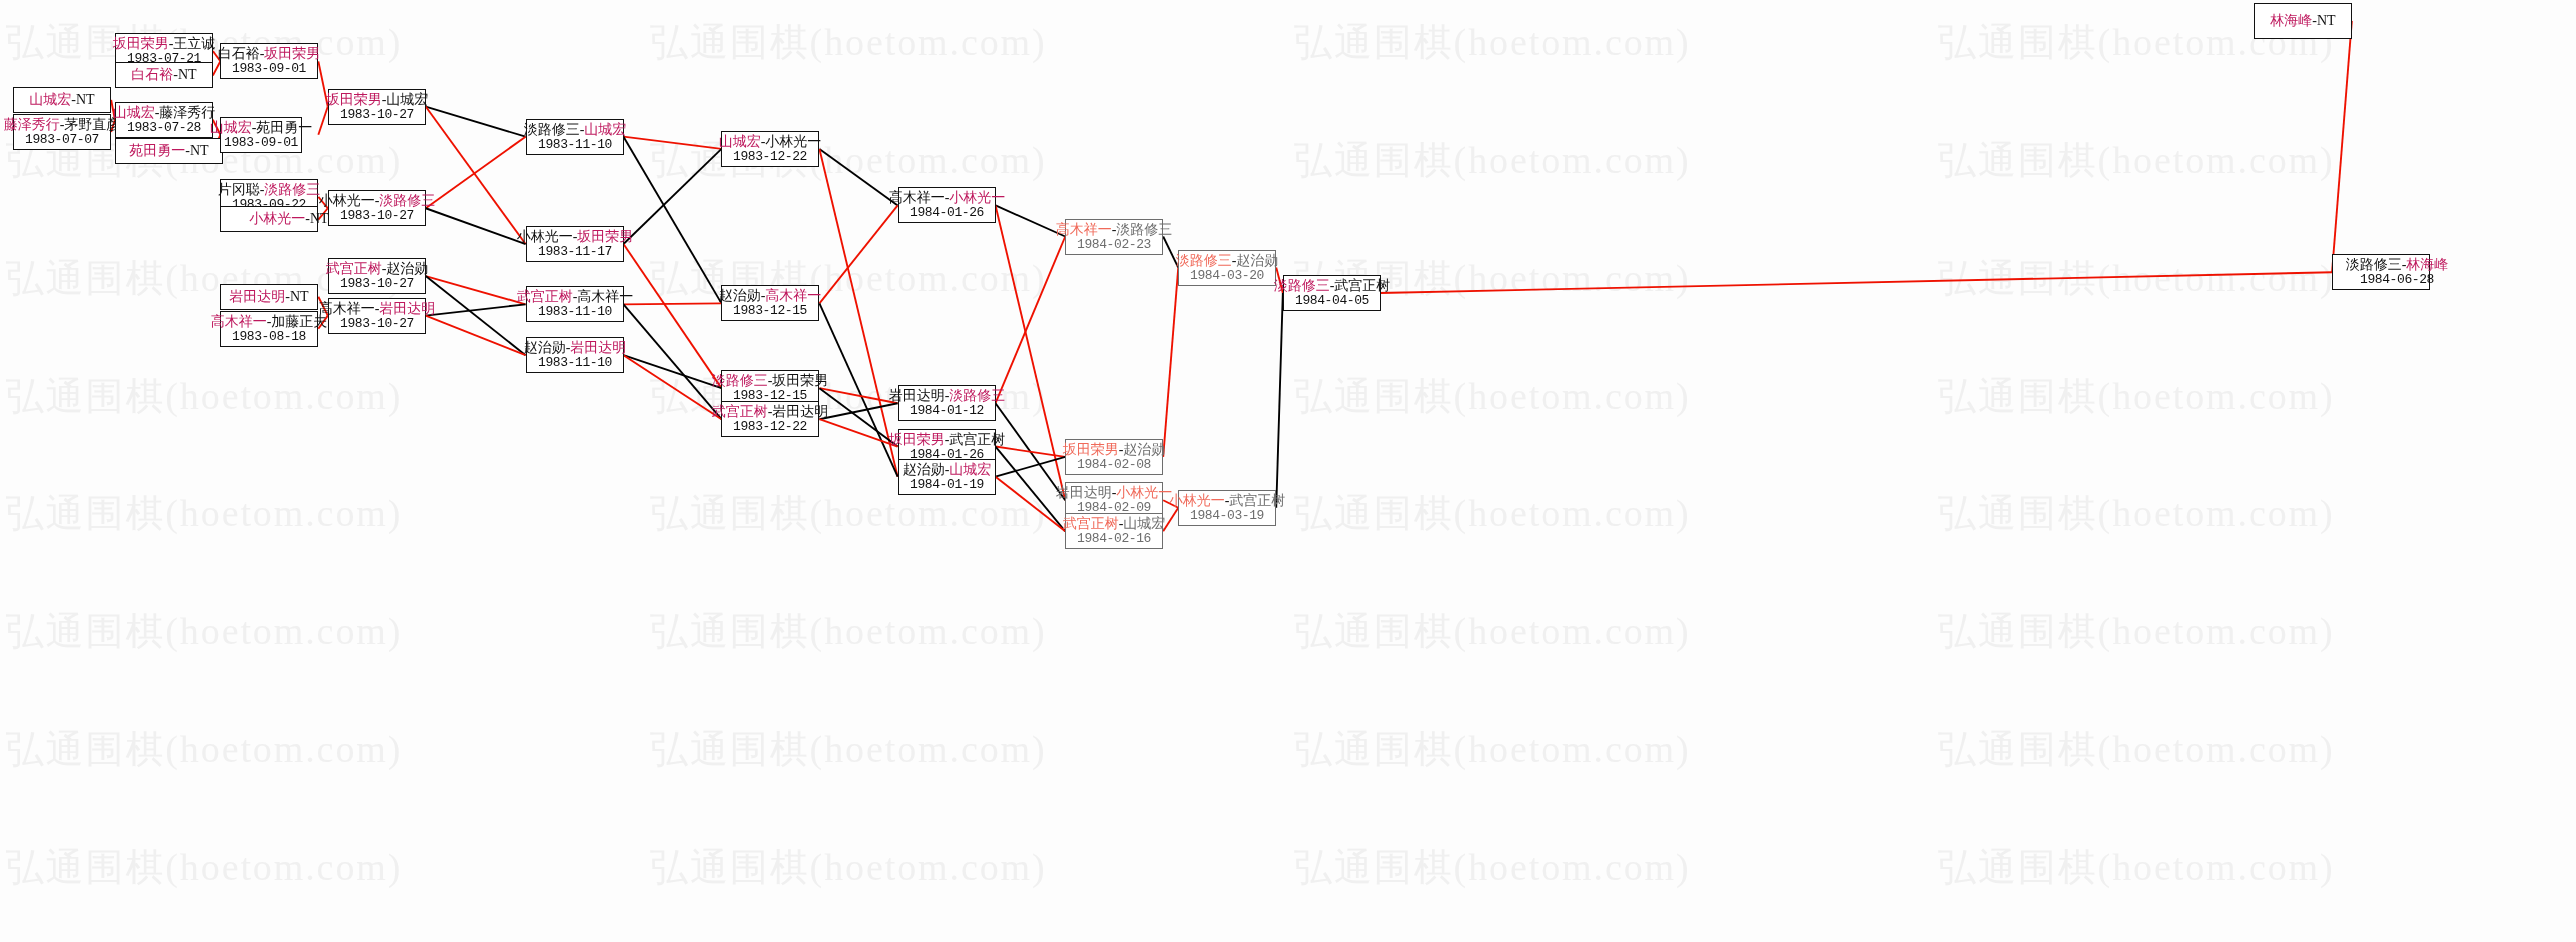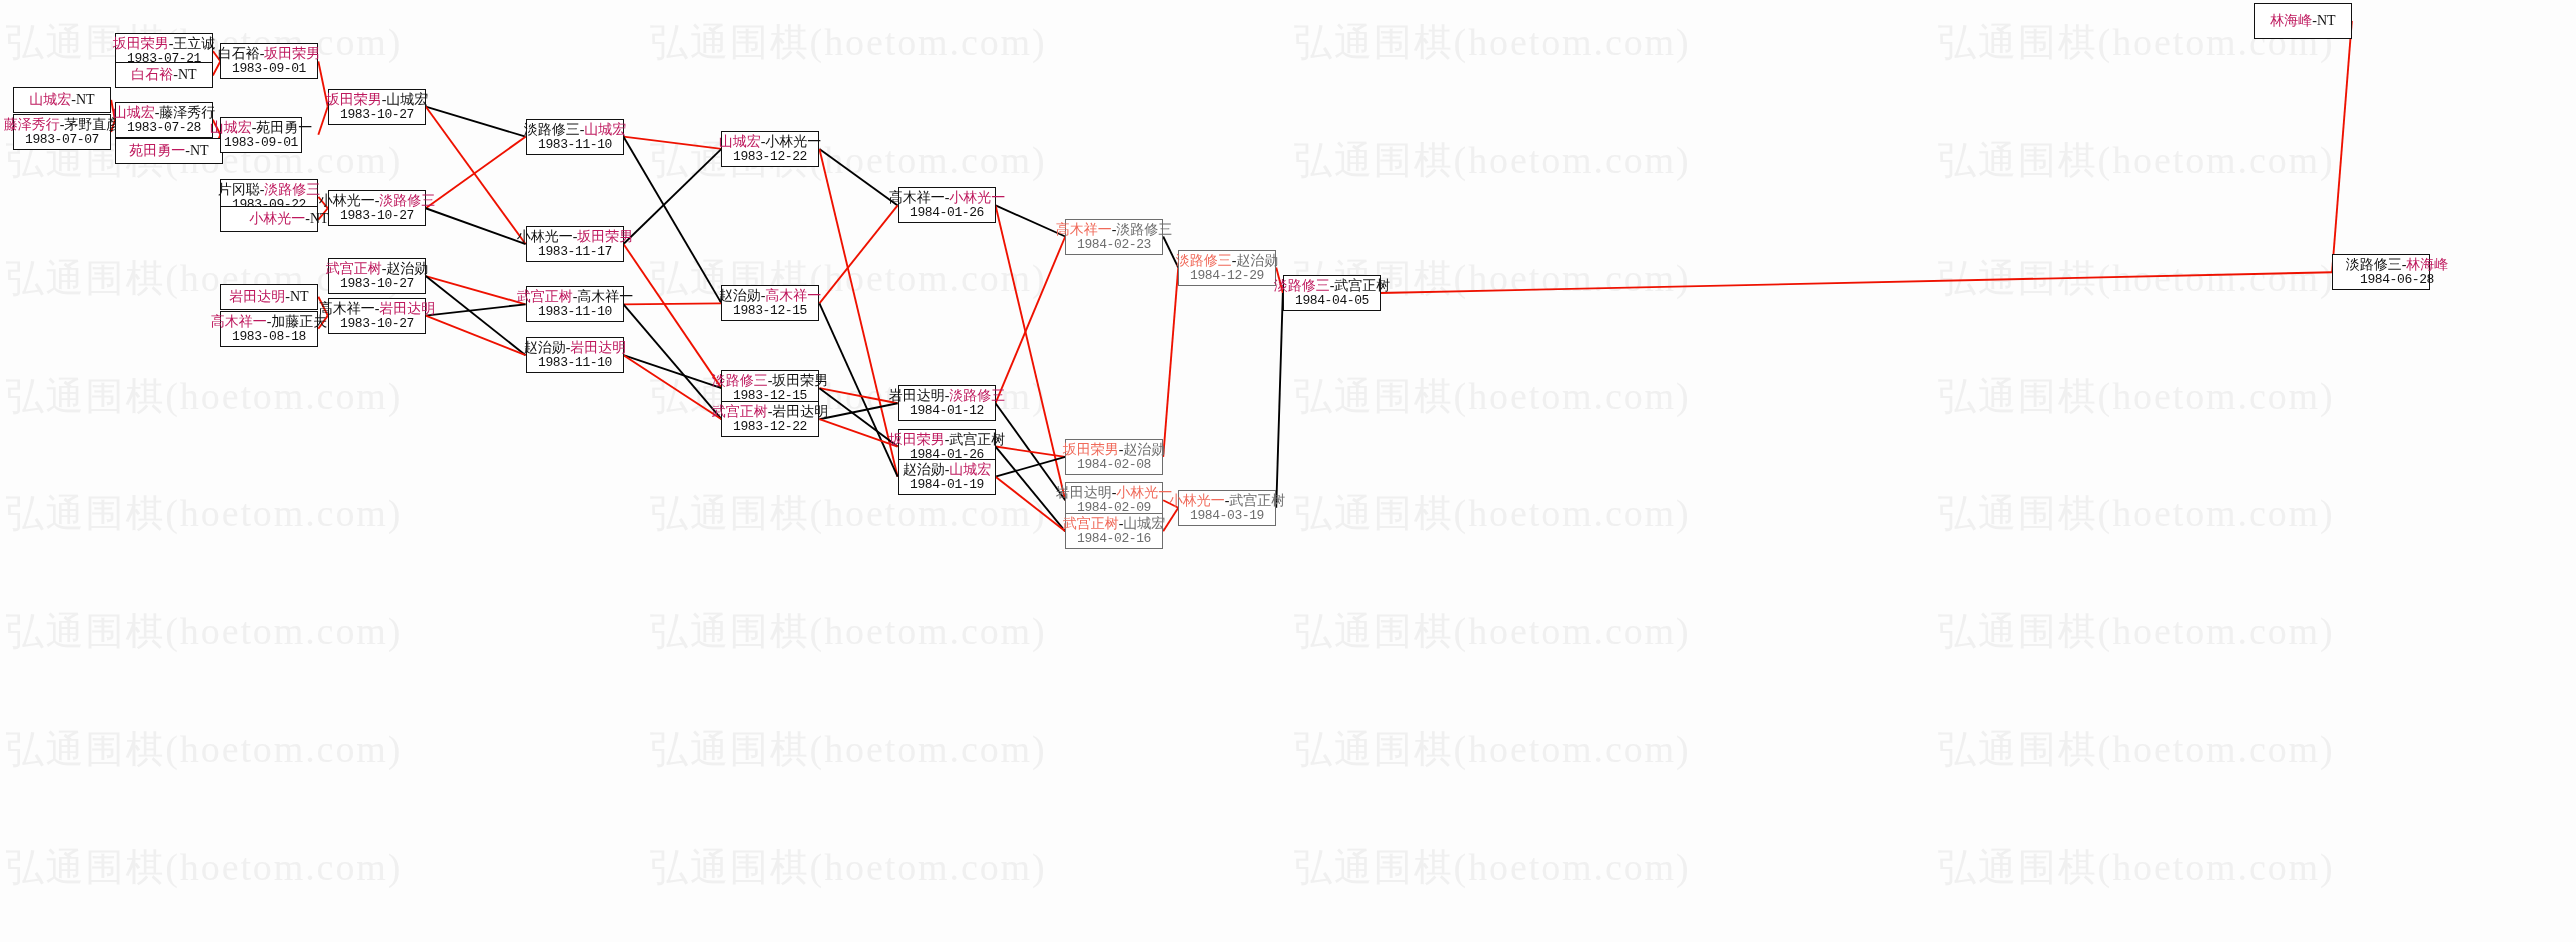--- a/index.html
+++ b/index.html
@@ -286,21 +286,21 @@
       <div class="node pale" style="left: 1065px; top: 482px; width: 98px; height: 36px;">
         <div class="ln1"><span class="l">岩田达明</span><span class="sep">-</span><span class="w">小林光一</span></div>
         <div class="ln2">1984-02-09</div>
       </div>
       <div class="node pale" style="left: 1065px; top: 513px; width: 98px; height: 36px;">
         <div class="ln1"><span class="w">武宫正树</span><span class="sep">-</span><span class="l">山城宏</span></div>
         <div class="ln2">1984-02-16</div>
       </div>
       <div class="node pale" style="left: 1178px; top: 250px; width: 98px; height: 36px;">
         <div class="ln1"><span class="w">淡路修三</span><span class="sep">-</span><span class="l">赵治勋</span></div>
-        <div class="ln2">1984-12-29</div>
+        <div class="ln2">1984-03-20</div>
       </div>
       <div class="node pale" style="left: 1178px; top: 490px; width: 98px; height: 36px;">
         <div class="ln1"><span class="w">小林光一</span><span class="sep">-</span><span class="l">武宫正树</span></div>
         <div class="ln2">1984-03-19</div>
       </div>
       <div class="node" style="left: 1283px; top: 275px; width: 98px; height: 36px;">
         <div class="ln1"><span class="w">淡路修三</span><span class="sep">-</span><span class="l">武宫正树</span></div>
         <div class="ln2">1984-04-05</div>
       </div>
       <div class="node" style="left: 2254px; top: 2.8px; width: 98px; height: 36px;">

